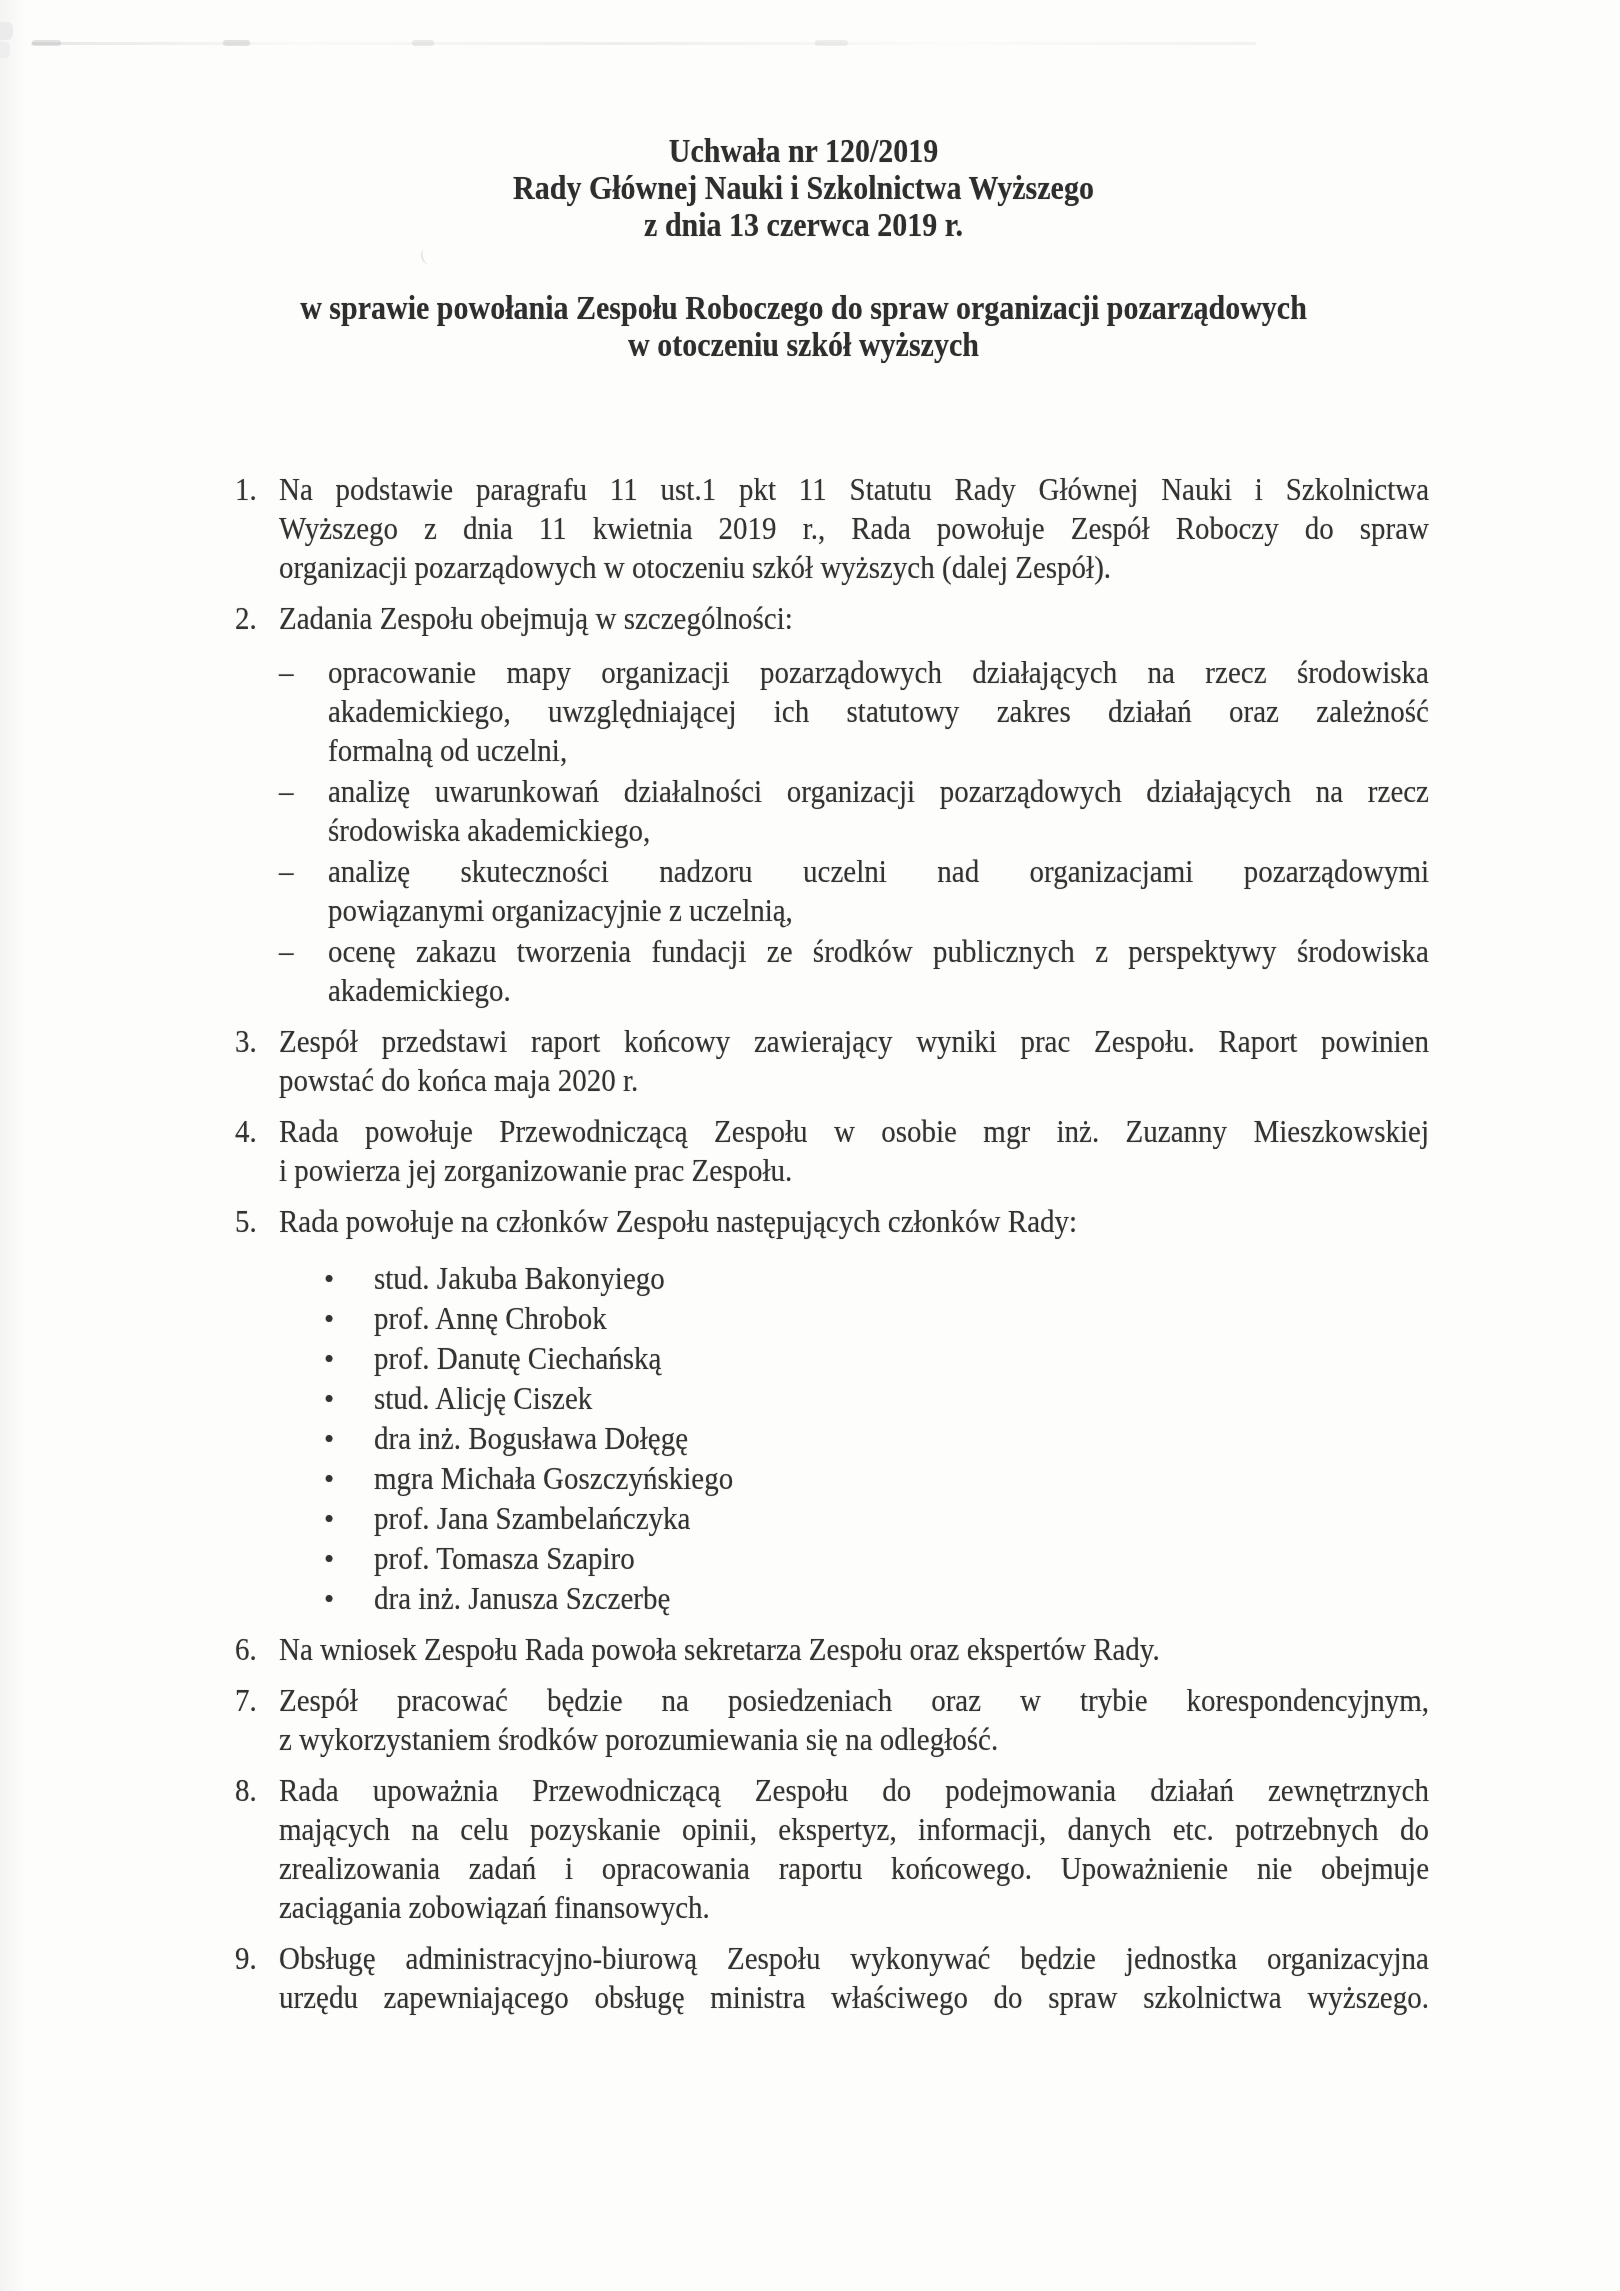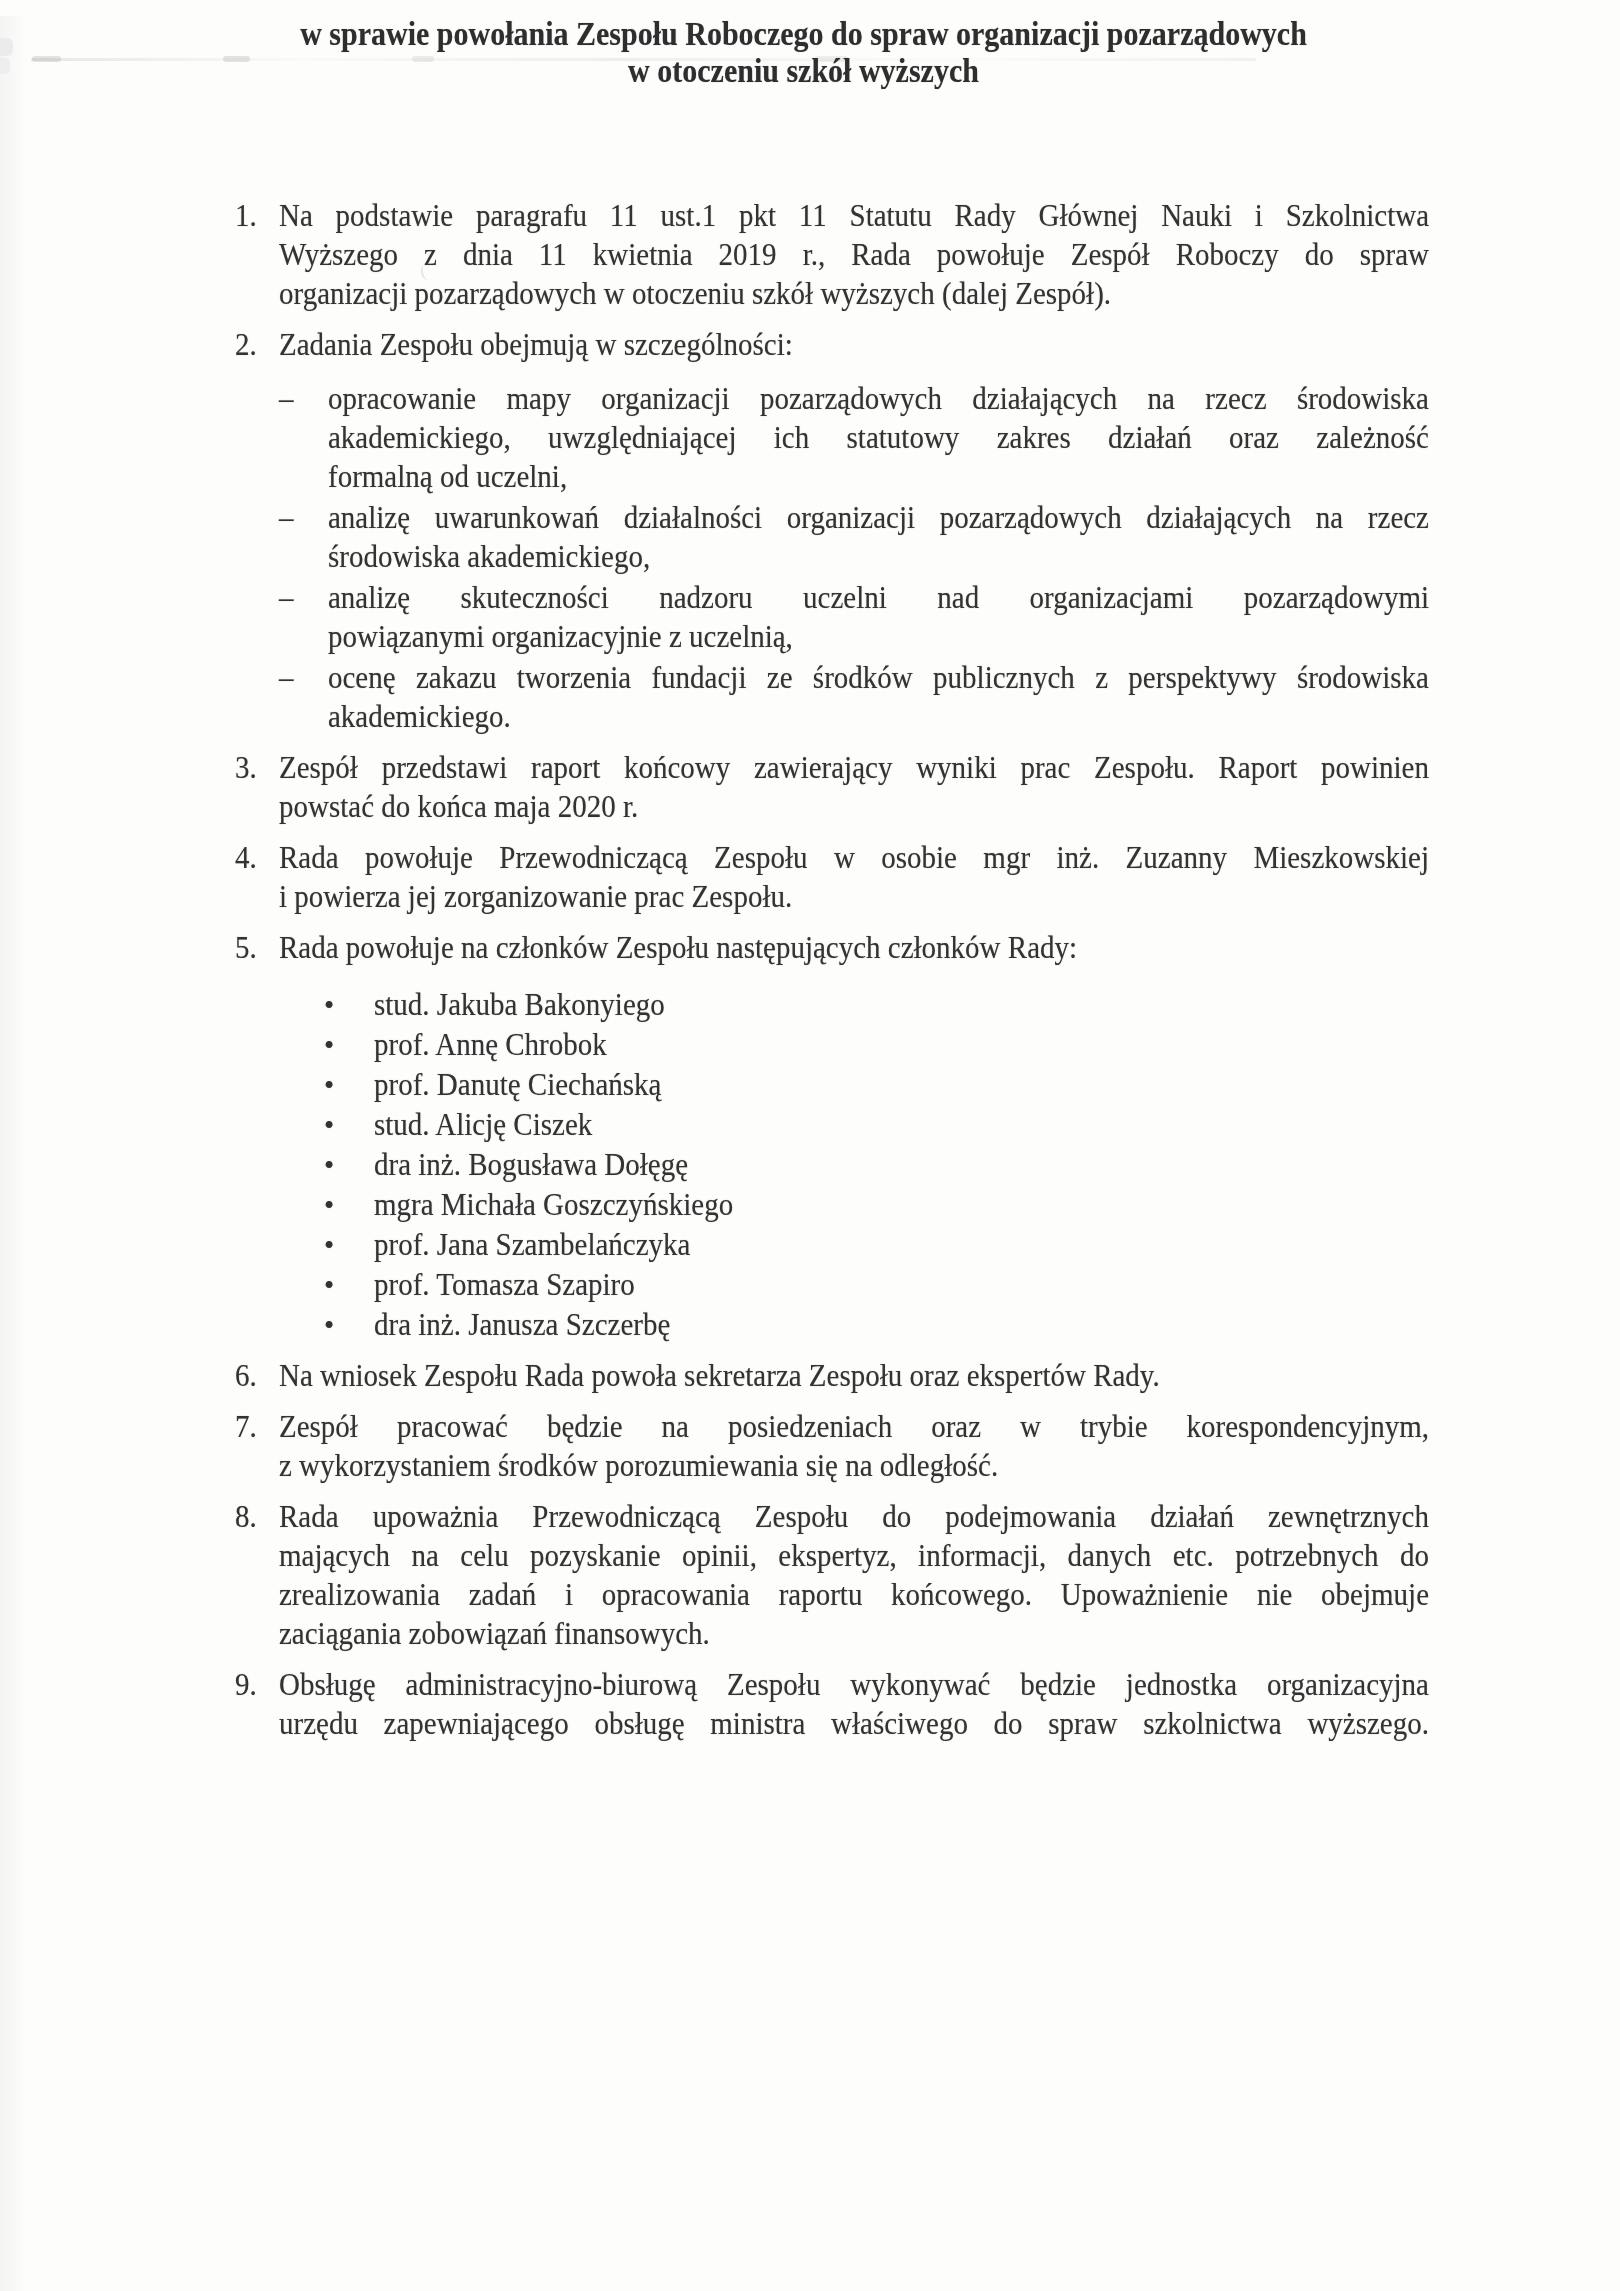--- a/index.html
+++ b/index.html
@@ -38,21 +38,21 @@
   
   .title, .subject {
     width: 1607px;
     text-align: center;
     font-weight: bold;
     font-size: 30px;
     line-height: 37px;
     color: #2e2e2e;
   }
   .title   { padding-top: 133px; }
-  .subject { margin-top: 16px; }
+  .subject { margin-top: 46px; }
   .title > div, .subject > div { transform: scaleY(1.10); transform-origin: center 82%; }
 
   
   .items {
     margin: 107px 0 0 235px;
     width: 1194px;
     font-size: 29px;
     line-height: 39px;
   }
   .item { position: relative; padding-left: 44px; margin-bottom: 11.8px; }
@@ -81,20 +81,25 @@
   <div class="left-edge"></div>
   <div class="smudge1"></div>
   <div class="smudge2"></div>
   <div class="topline"></div>
   <div class="topseg seg-a"></div>
   <div class="topseg seg-b"></div>
   <div class="topseg seg-c"></div>
   <div class="topseg seg-d"></div>
   <div class="dot-smudge"></div>
 
+  <div class="title">
+    <div>Uchwała nr 120/2019</div>
+    <div>Rady Głównej Nauki i Szkolnictwa Wyższego</div>
+    <div>z dnia 13 czerwca 2019 r.</div>
+  </div>
 
   <div class="subject">
     <div>w sprawie powołania Zespołu Roboczego do spraw organizacji pozarządowych</div>
     <div>w otoczeniu szkół wyższych</div>
   </div>
 
   <div class="items">
       <div class="item">
         <span class="num">1.</span>
         <div class="body">

